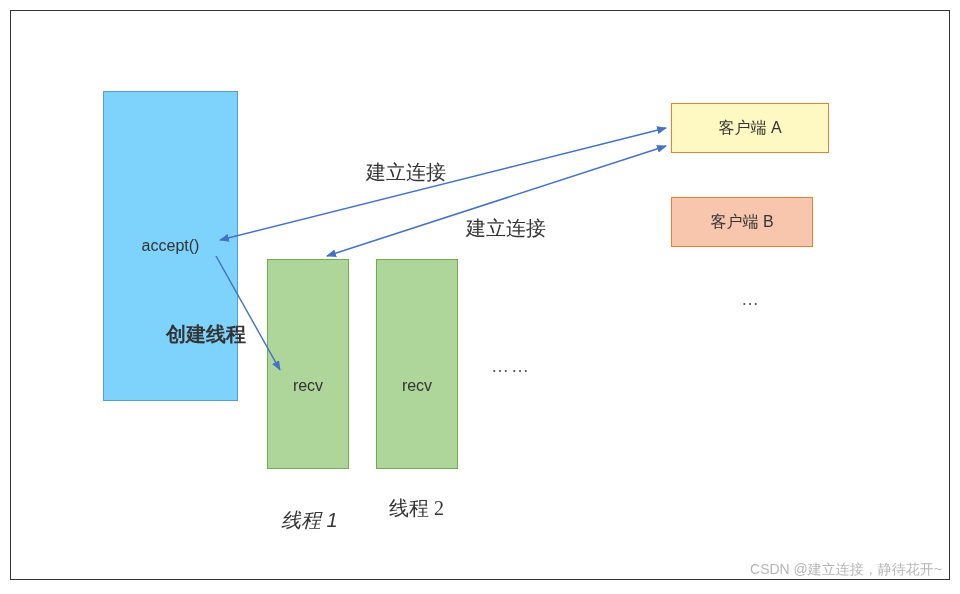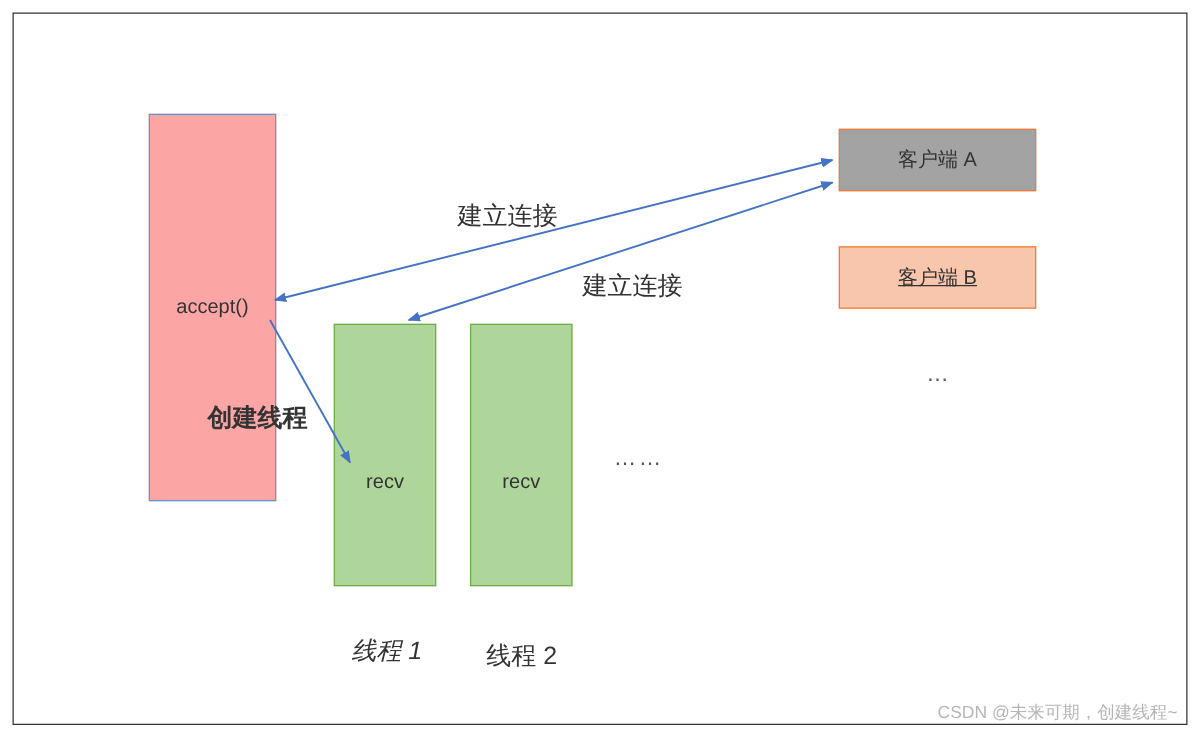--- a/index.html
+++ b/index.html
@@ -23,25 +23,24 @@
       border: 1px solid;
       display: flex;
       align-items: center;
       justify-content: center;
       font-size: 16px;
       color: #333;
     }
     .accept-box {
       left: 92px;
       top: 80px;
-      width: 102px;
+      width: 135px;
       height: 310px;
-      background: #fca5a5;
+      background: #7dd3fc;
       border-color: #5b9bd5;
-      margin-left: 16px;
     }
     .thread-box-1 {
       left: 256px;
       top: 248px;
       width: 82px;
       height: 210px;
       background: #aed69a;
       border-color: #70ad47;
     }
     .thread-box-2 {
@@ -50,44 +49,43 @@
       width: 82px;
       height: 210px;
       background: #aed69a;
       border-color: #70ad47;
     }
     .client-a {
       left: 660px;
       top: 92px;
       width: 158px;
       height: 50px;
-      background: #a3a3a3;
+      background: #fef9c3;
       border-color: #ed7d31;
     }
     .client-b {
       left: 660px;
       top: 186px;
-      width: 158px;
+      width: 142px;
       height: 50px;
       background: #f7c6ad;
       border-color: #ed7d31;
-      text-decoration: underline;
     }
     .label {
       position: absolute;
       font-size: 20px;
       color: #333;
     }
     .lbl-connect { left: 355px; top: 148px; }
     .lbl-interact { left: 455px; top: 204px; }
     .lbl-create { left: 155px; top: 310px; font-weight: bold; }
     .lbl-ellipsis-threads { left: 480px; top: 345px; font-size: 18px; letter-spacing: 2px; color: #555; }
     .lbl-ellipsis-clients { left: 730px; top: 278px; font-size: 18px; letter-spacing: 2px; color: #555; }
     .lbl-thread1 { left: 270px; top: 496px; font-style: italic; }
-    .lbl-thread2 { left: 378px; top: 500px; }
+    .lbl-thread2 { left: 378px; top: 484px; font-family: Liberation Serif, serif; }
     .watermark {
       position: absolute;
       right: 18px;
       bottom: 15px;
       font-size: 14px;
       color: rgba(120,120,120,0.55);
       font-family: "Microsoft YaHei", sans-serif;
     }
     svg.arrows {
       position: absolute;
@@ -142,13 +140,13 @@
     </marker>
   </defs>
 
   <line x1="220" y1="240" x2="666" y2="128" stroke="#4472c4" stroke-width="1.5" marker-end="url(#arrowhead)" marker-start="url(#arrowhead-start)"></line>
 
   <line x1="327" y1="256" x2="666" y2="146" stroke="#4472c4" stroke-width="1.5" marker-end="url(#arrowhead)" marker-start="url(#arrowhead-start)"></line>
 
   <line x1="216" y1="256" x2="280" y2="370" stroke="#4472c4" stroke-width="1.5" marker-end="url(#arrowhead)"></line>
 </svg>
 
-<div class="watermark">CSDN @未来可期，创建线程~</div>
+<div class="watermark">CSDN @建立连接，静待花开~</div>
 
 </body></html>

